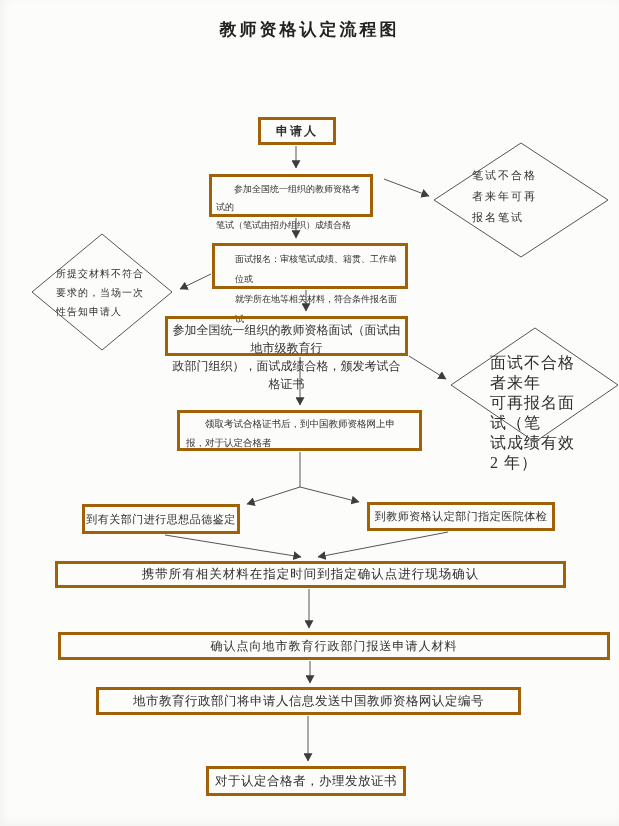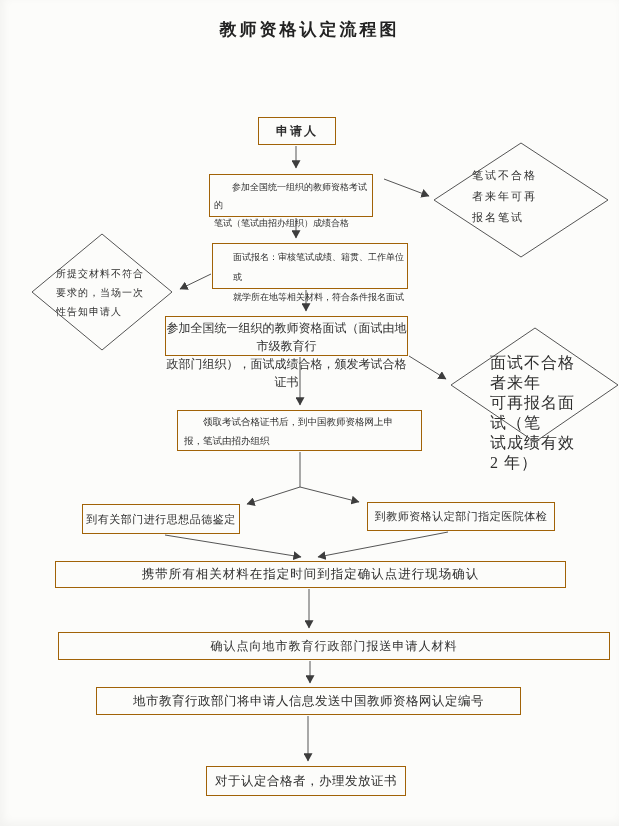--- a/index.html
+++ b/index.html
@@ -8,21 +8,21 @@
     background:#fcfcfa;overflow:hidden;
     box-shadow:inset 3px -3px 10px rgba(0,0,0,0.045);
     font-family:"Liberation Serif","DejaVu Serif",serif;color:#2f2f2f;
   }
   .layer{position:absolute;left:0;top:0;}
   .title{
     position:absolute;left:0;top:18px;width:100%;text-align:center;
     font-size:17px;font-weight:bold;letter-spacing:3px;color:#222;font-family:Liberation Mono, monospace;
   }
   .box{
-    position:absolute;border:1px solid #a16207;box-sizing:border-box;
+    position:absolute;border:3px solid #a16207;box-sizing:border-box;
     white-space:pre-line;background:transparent;
   }
   .center{display:flex;align-items:center;justify-content:center;text-align:center;}
   .dtext{position:absolute;white-space:pre-line;}
 </style>
 </head>
 <body>
 
 <div class="page">
 
@@ -65,21 +65,21 @@
   <div class="box" style="left:209px;top:174px;width:164px;height:43px;font-size:9px;line-height:18px;padding:3px 2px 0 4px;text-indent:2em;">参加全国统一组织的教师资格考试的
 笔试（笔试由招办组织）成绩合格</div>
 
   <div class="box" style="left:212px;top:243px;width:196px;height:46px;font-size:9px;line-height:20px;padding:3px 2px 0 20px;">面试报名：审核笔试成绩、籍贯、工作单位或
 就学所在地等相关材料，符合条件报名面试</div>
 
   <div class="box" style="left:165px;top:316px;width:243px;height:40px;font-size:12px;line-height:18px;padding-top:2px;text-align:center;">参加全国统一组织的教师资格面试（面试由地市级教育行
 政部门组织），面试成绩合格，颁发考试合格证书</div>
 
   <div class="box" style="left:177px;top:410px;width:245px;height:41px;font-size:9.5px;line-height:19px;padding:2px 6px 0 6px;text-indent:2em;">领取考试合格证书后，到中国教师资格网上申
-报，笔试由招办组织</div>
+报，对于认定合格者</div>
 
   <div class="box center" style="left:82px;top:504px;width:158px;height:30px;font-size:11px;letter-spacing:0.5px;">到有关部门进行思想品德鉴定</div>
 
   <div class="box center" style="left:367px;top:502px;width:188px;height:29px;font-size:11px;letter-spacing:0.5px;">到教师资格认定部门指定医院体检</div>
 
   <div class="box center" style="left:55px;top:561px;width:511px;height:27px;font-size:12.5px;letter-spacing:1px;">携带所有相关材料在指定时间到指定确认点进行现场确认</div>
 
   <div class="box center" style="left:58px;top:632px;width:552px;height:28px;font-size:12px;letter-spacing:1px;">确认点向地市教育行政部门报送申请人材料</div>
 
   <div class="box center" style="left:96px;top:687px;width:425px;height:28px;font-size:12.5px;letter-spacing:0.5px;">地市教育行政部门将申请人信息发送中国教师资格网认定编号</div>

